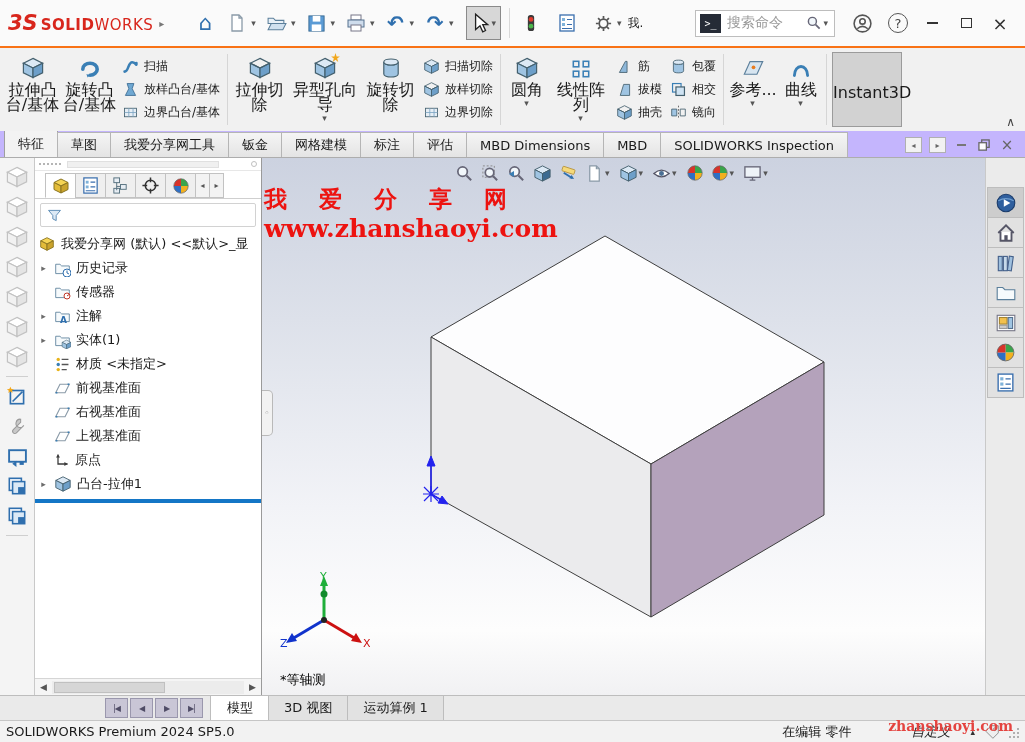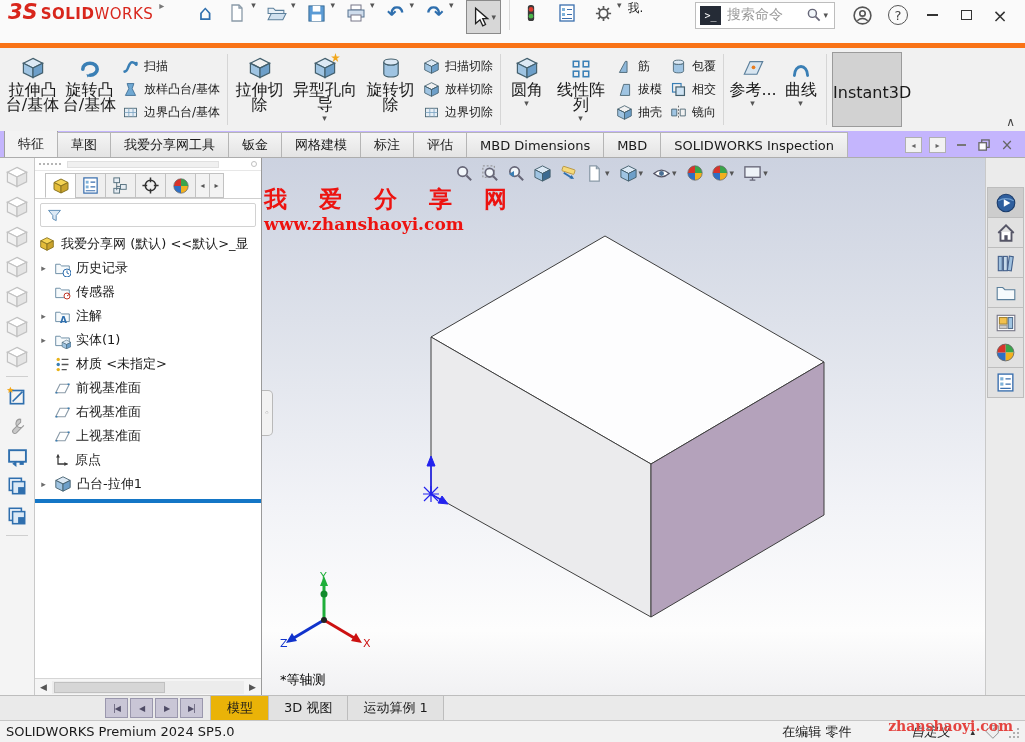--- a/index.html
+++ b/index.html
@@ -2,21 +2,21 @@
 <html><head>
 <meta charset="utf-8">
 <style>
   * { margin:0; padding:0; box-sizing:border-box; }
   html,body { background:#888; }
   .app{ width:1025px; height:742px; position:relative; background:#fff;
         font-family:"DejaVu Sans","Liberation Sans",sans-serif; font-size:12px; color:#1a1a1a;
         outline:1px solid #8a8a8a; overflow:hidden; display:flex; flex-direction:column;}
   .ic{display:block}
   
-  .titlebar{height:48px; background:#fafafa; border-bottom:5px solid #f97316; display:flex; align-items:flex-start; padding:0 8px; flex:0 0 48px;}
+  .titlebar{height:48px; background:#fafafa; border-bottom:2px solid #f97316; display:flex; align-items:center; padding:0 8px; flex:0 0 48px;}
   .logo{display:flex; align-items:baseline; color:#d8261c; margin-right:4px;}
   .logo .mark{font-style:italic; font-weight:bold; font-size:21px; margin-right:3px;}
   .logo .b{font-weight:bold; font-size:15px; letter-spacing:.5px;}
   .logo .l{font-size:15px; letter-spacing:.5px;}
   .flyout{color:#777; font-size:10px; margin:0 10px 0 2px;}
   .tbtn{width:26px; height:26px; display:flex; align-items:center; justify-content:center; margin-left:6px;}
   .caret{font-size:9px; color:#555; margin:0 2px 0 1px;}
   .pressedbox{display:flex; align-items:center; background:#d7d7d7; border:1px solid #8a8a8a; height:34px; padding:0 2px; margin-left:10px;}
   .tsep{width:1px; height:30px; background:#d9d9d9; margin:0 8px;}
   .doc-text{color:#222; font-size:12px; margin:0 4px; white-space:nowrap; overflow:hidden; max-width:22px;}
@@ -71,32 +71,32 @@
   .hscroll{height:17px;border-top:1px solid #d5d5d5;background:#f5f5f5;display:flex;align-items:center;flex:0 0 17px;}
   .harrow{width:17px;text-align:center;color:#555;font-size:9px;}
   .htrack{flex:1;height:13px;background:#ececec;position:relative;}
   .hthumb{position:absolute;left:2px;top:1px;height:11px;width:58%;background:#d6d6d6;border:1px solid #c0c0c0;}
   
   .viewport{flex:1; position:relative; min-width:0;
     background:linear-gradient(180deg,#ccd2e0 0%,#dde1ea 30%,#f2f3f7 65%,#fdfdfd 88%,#f1f1f3 100%);}
   .headsup{position:absolute; top:3px; left:190px; display:flex; align-items:center; gap:1px;}
   .hbtn{height:24px; padding:0 3px; display:flex; align-items:center;}
   .wm1{position:absolute; left:2px; top:26px; color:#ed1310; font-weight:bold; font-size:23px; letter-spacing:12px; white-space:nowrap;}
-  .wm2{position:absolute; left:2px; top:56px; color:#ed1310; font-weight:bold; font-size:17px; font-family:"DejaVu Serif","Liberation Serif",serif; white-space:nowrap;}
+  .wm2{position:absolute; left:2px; top:56px; color:#ed1310; font-weight:bold; font-size:25px; font-family:"DejaVu Serif","Liberation Serif",serif; white-space:nowrap;}
   .viewlabel{position:absolute; left:18px; bottom:6px; font-size:13px; color:#000;}
   .collapse-handle{position:absolute; left:0; top:232px; width:11px; height:46px; background:#f2f2f2; border:1px solid #b9b9b9; border-left:none; border-radius:0 5px 5px 0; display:flex; align-items:center; justify-content:center; color:#888; font-size:9px;}
   
   .rightpane{width:40px; flex:0 0 40px; background:#ebebeb; border-left:1px solid #c9c9c9; display:flex; flex-direction:column; align-items:center; padding-top:30px;}
   .rpbtn{width:37px;height:31px;display:flex;align-items:center;justify-content:center;background:#e1e1e1;border:1px solid #bdbdbd;margin-top:-1px;}
   .rpbtn.active{background:#cdcdcd;}
   
   .bottomtabs{height:25px; flex:0 0 25px; background:#eaeaea; border-top:1px solid #bdbdbd; display:flex; align-items:stretch; padding-left:104px;}
   .navbtn{width:23px; margin:2px 1px; background:#c9c6d6; border:1px solid #9a97ad; color:#4f4c66; font-size:8px; display:flex; align-items:center; justify-content:center; letter-spacing:-1px;}
   .btab{padding:0 15px; display:flex; align-items:center; font-size:13px; background:#e2e2e2; border-right:1px solid #bdbdbd; white-space:nowrap;}
-  .btab.active{background:#eab308; border-left:1px solid #bdbdbd; margin-left:6px;padding-left:16px;}
+  .btab.active{background:#ffffff; border-left:1px solid #bdbdbd; margin-left:6px;padding-left:16px;}
   
   .statusbar{height:22px; flex:0 0 22px; background:#f2f2f2; border-top:1px solid #c6c6c6; display:flex; align-items:center; padding:0 6px; font-size:13px; position:relative;}
   .sb-left{white-space:nowrap;}
   .sb-edit{margin-left:auto; margin-right:60px; white-space:nowrap;}
   .sb-custom{white-space:nowrap; margin-right:20px;font-style:italic;}
   .sb-up{font-size:9px; color:#333; margin-right:8px;}
   .sb-wm{position:absolute; right:12px; top:-3px; color:#e44440; font-weight:bold; font-size:14px; font-family:"DejaVu Serif","Liberation Serif",serif;}
   .gripdots{width:12px;height:12px; margin-left:6px; position:relative;}
   .gripdots span{position:absolute;width:2px;height:2px;background:#b0b0b0;}
 </style>

